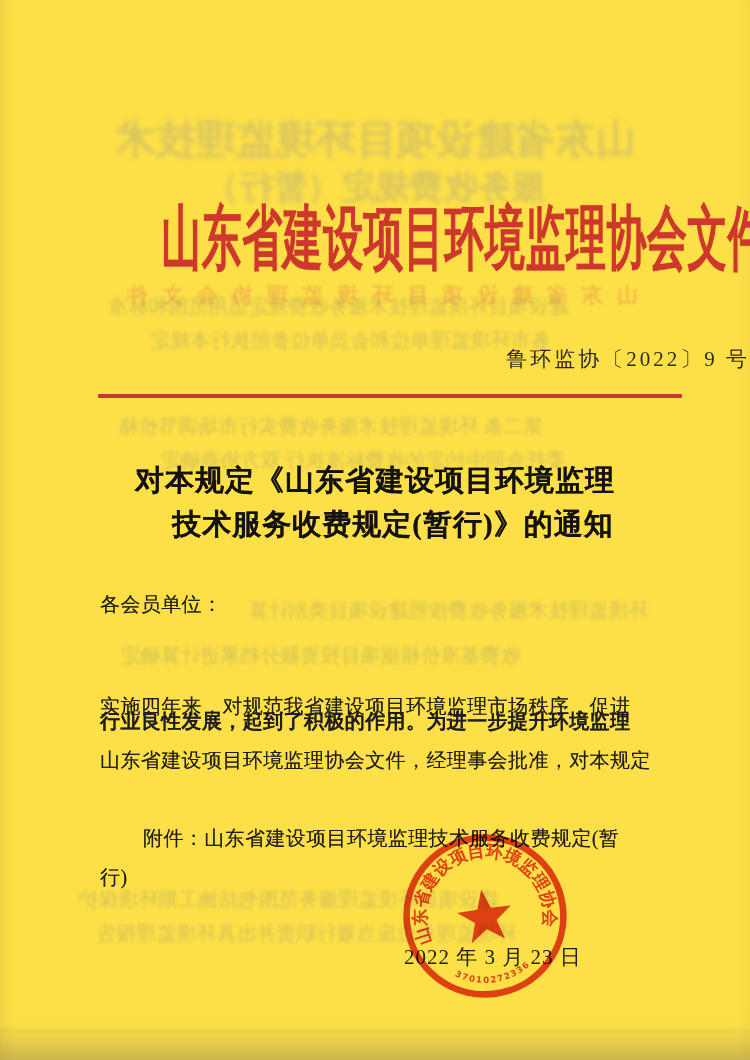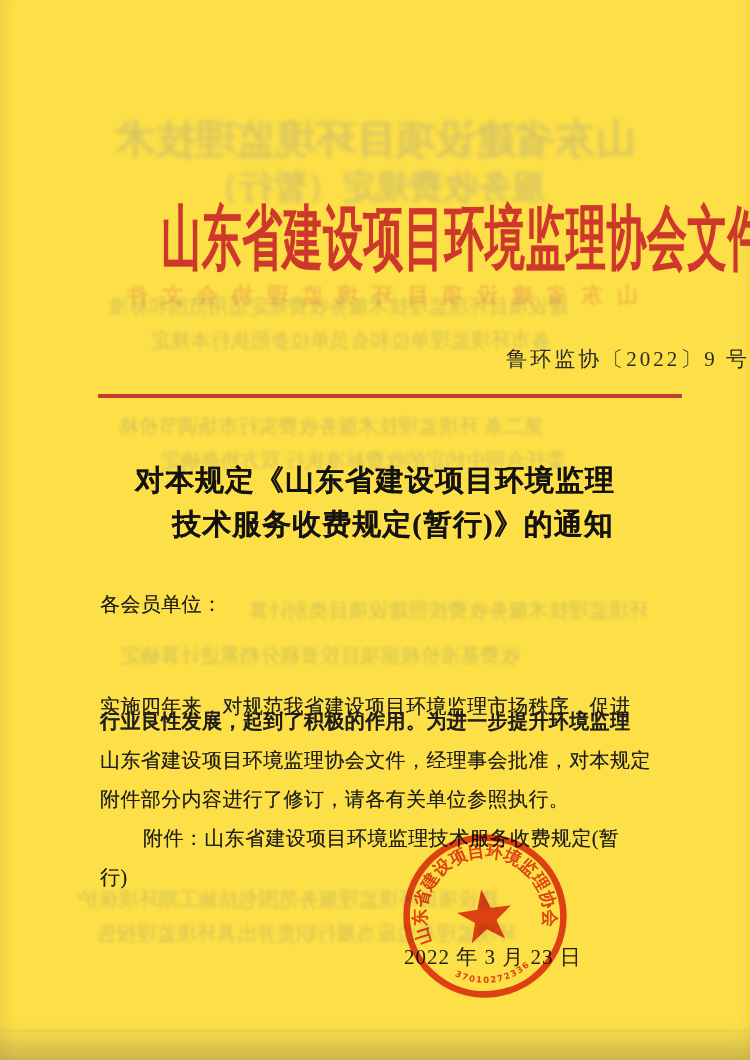--- a/index.html
+++ b/index.html
@@ -133,21 +133,20 @@
 
   <div class="abs redline" style="background:#c43a30"></div>
 
   <div class="abs ntitle nt1">对本规定《山东省建设项目环境监理</div>
   <div class="abs ntitle nt2">技术服务收费规定(暂行)》的通知</div>
 
   <div class="abs bline b0">各会员单位：</div>
   <div class="abs bline b2">实施四年来，对规范我省建设项目环境监理市场秩序，促进</div>
   <div class="abs bline b3">行业良性发展，起到了积极的作用。为进一步提升环境监理</div>
   <div class="abs bline b4">山东省建设项目环境监理协会文件，经理事会批准，对本规定</div>
-  <div class="abs bline b5">附件部分内容进行了修订，请各有关单位参照执行。</div>
   <div class="abs bline b6">附件：山东省建设项目环境监理技术服务收费规定(暂</div>
   <div class="abs bline b7">行)</div>
 
   <div class="abs date">2022 年 3 月 23 日</div>
 
   <svg class="abs seal" viewBox="0 0 180 180" xmlns="http://www.w3.org/2000/svg">
     <defs>
       <path id="sealArcTop" d="M 36.3,121 A 62,62 0 1 1 143.7,121" fill="none"></path>
       <path id="sealArcBottom" d="M 40,139 A 70,70 0 0 0 140,139" fill="none"></path>
     </defs>

